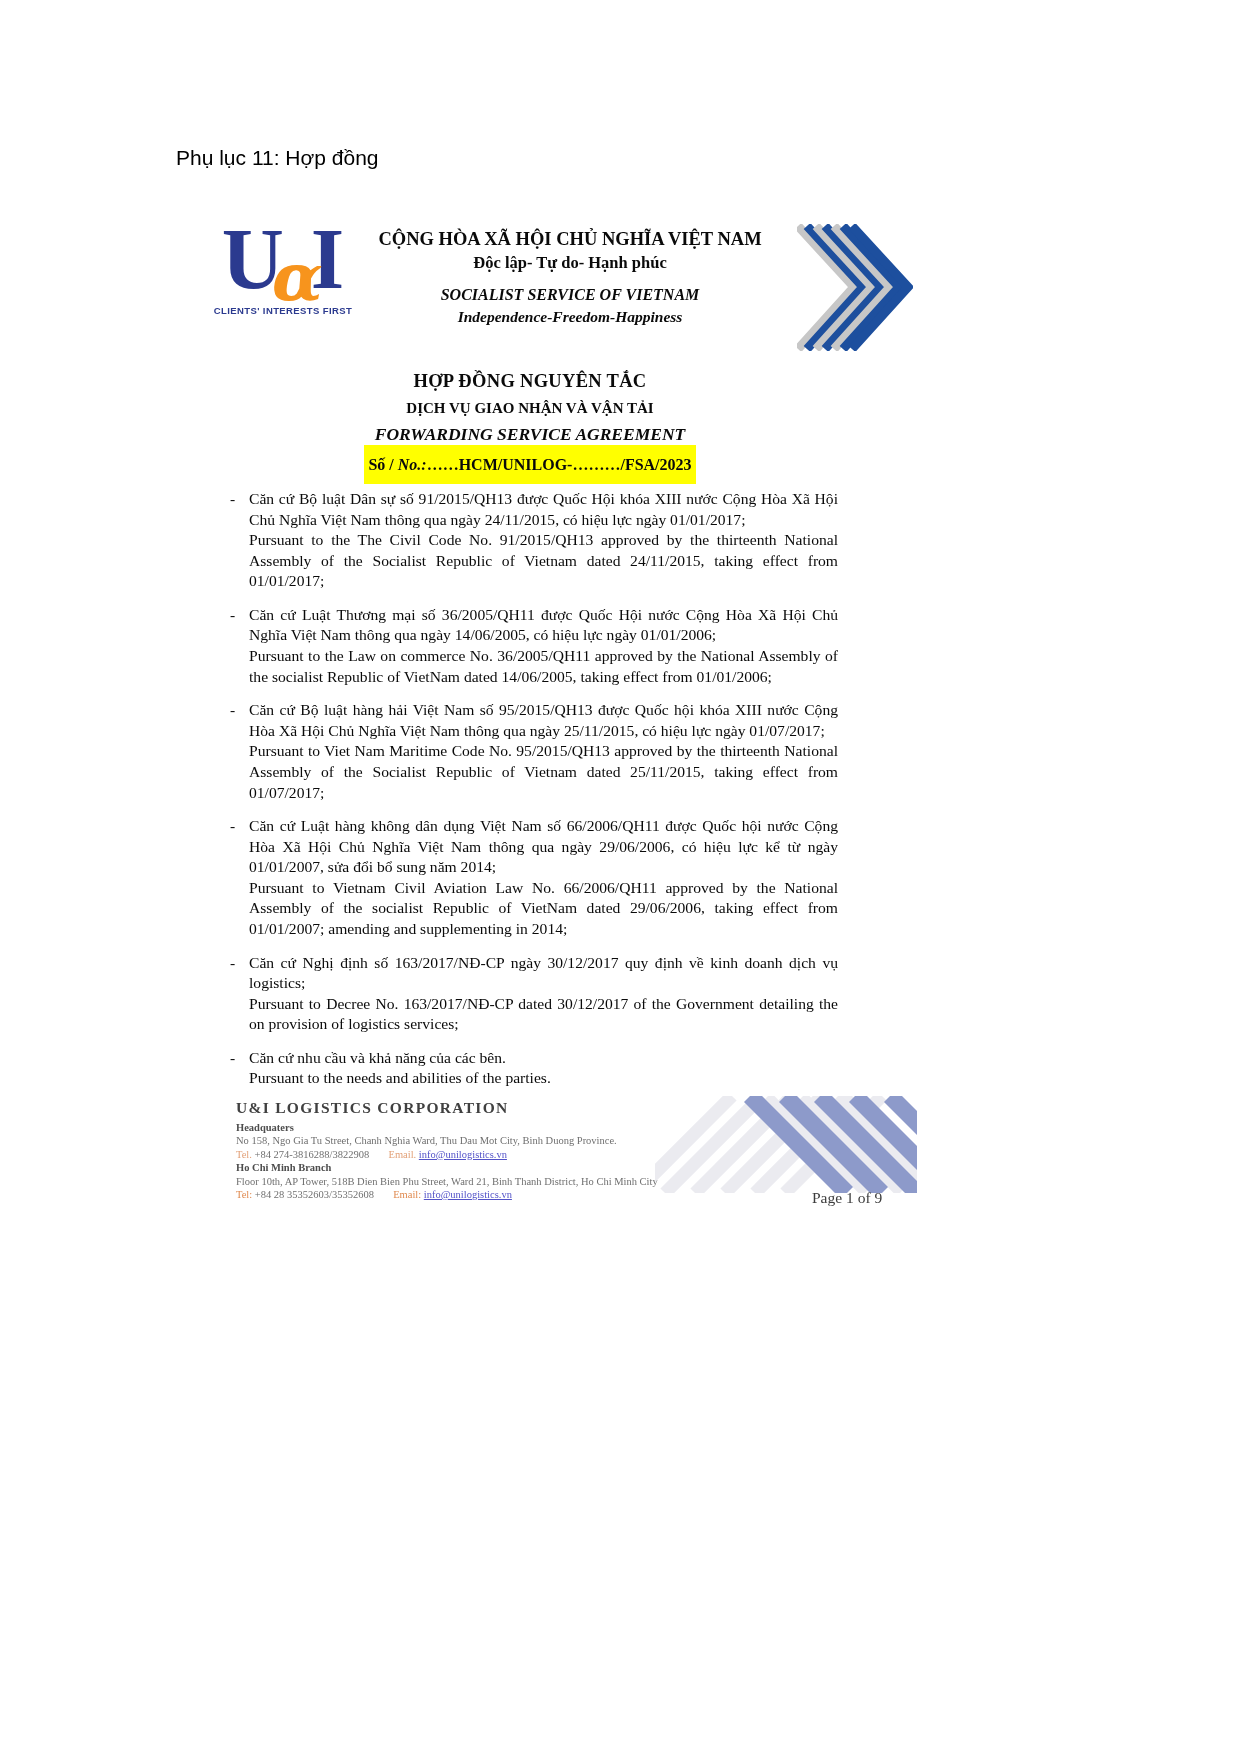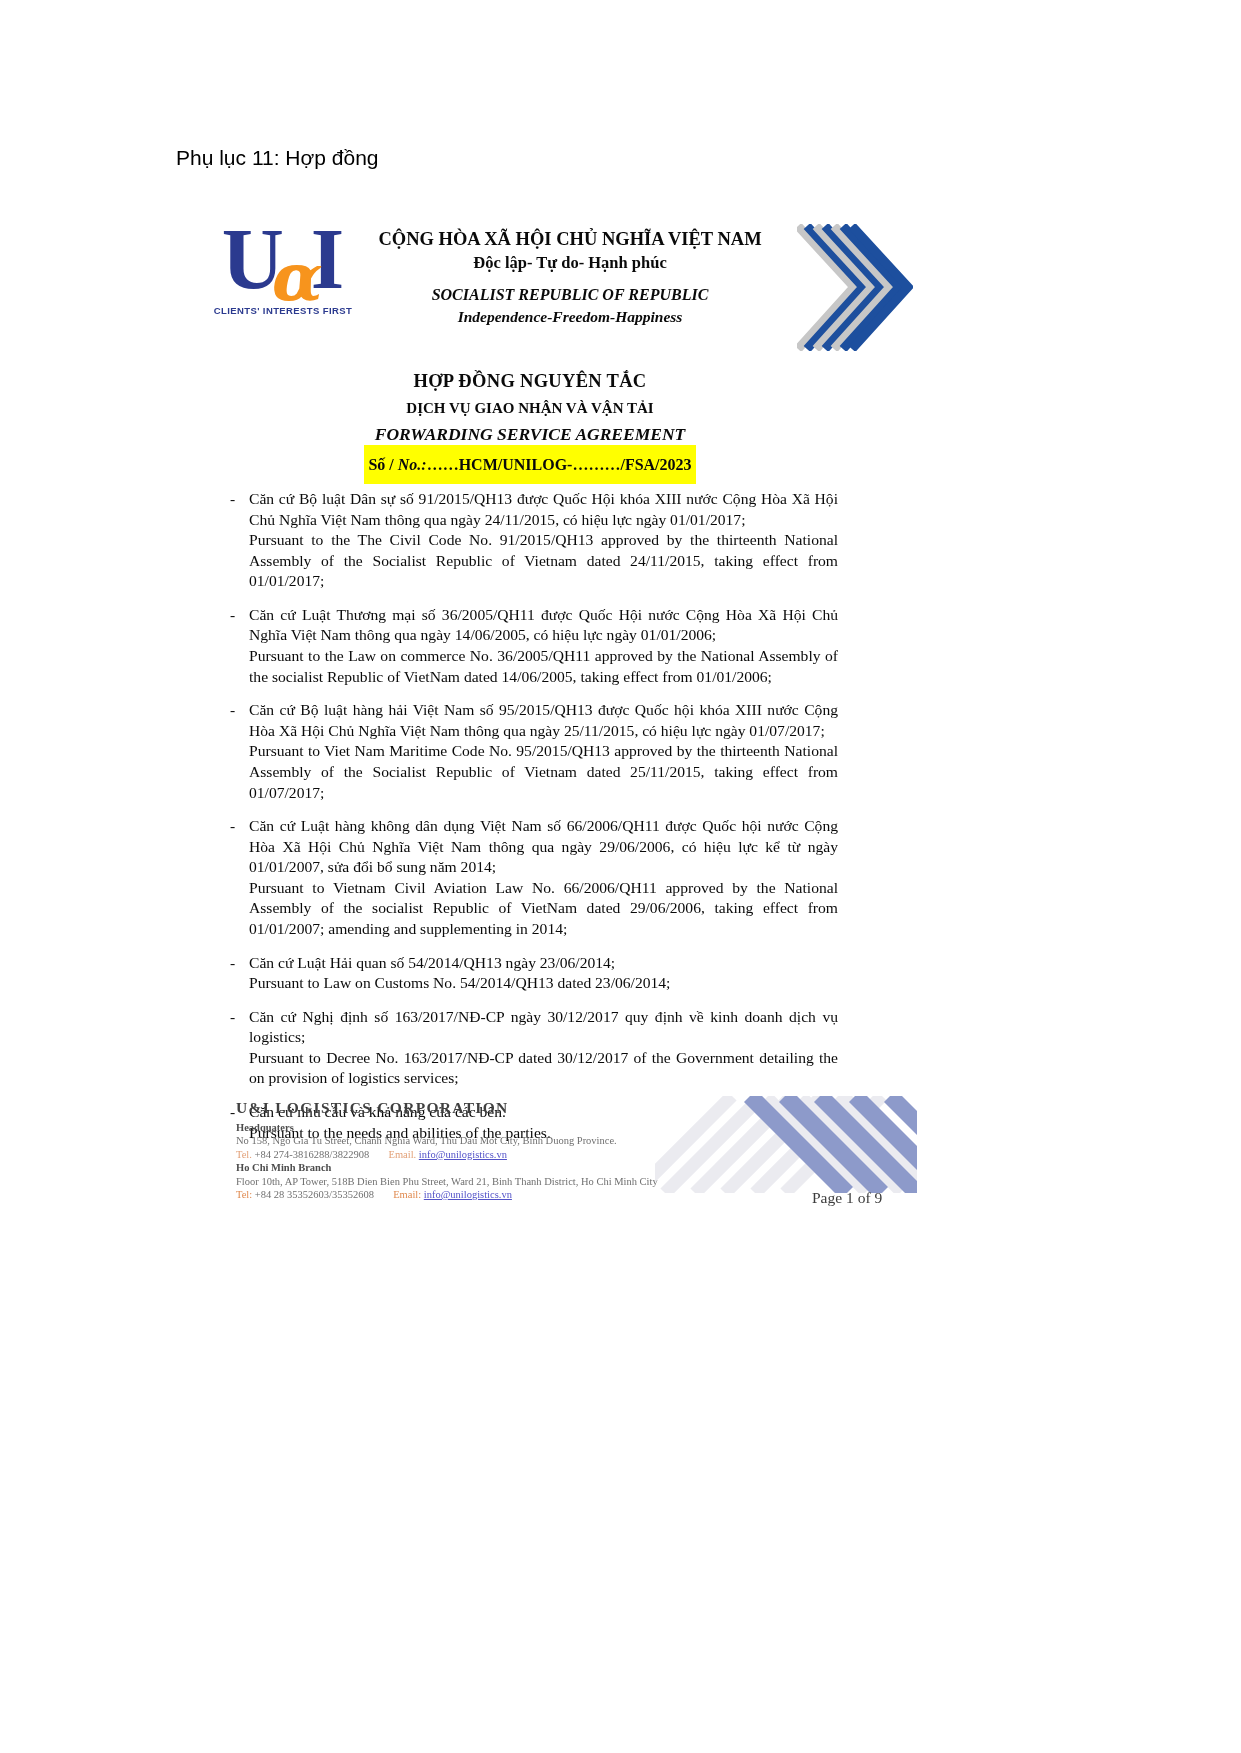--- a/index.html
+++ b/index.html
@@ -68,21 +68,21 @@
   <div class="ui-logo">
     <div class="ui-letters">
       <span class="lt">U</span><span class="amp">α</span><span class="lt">I</span>
     </div>
     <div class="ui-tagline">CLIENTS' INTERESTS FIRST</div>
   </div>
 
   <div class="national">
     <div class="nat1">CỘNG HÒA XÃ HỘI CHỦ NGHĨA VIỆT NAM</div>
     <div class="nat2">Độc lập- Tự do- Hạnh phúc</div>
-    <div class="nat3">SOCIALIST REPUBLIC OF REPUBLIC</div>
+    <div class="nat3">SOCIALIST SERVICE OF VIETNAM</div>
     <div class="nat4">Independence-Freedom-Happiness</div>
   </div>
 
   <svg class="chevron-logo" width="116" height="127" viewBox="0 0 116 127">
     <polyline points="1,2 57,63 1,125" fill="none" stroke="#c7c7c7" stroke-width="9"></polyline>
     <polyline points="10,2 66,63 10,125" fill="none" stroke="#1d4f9e" stroke-width="9"></polyline>
     <polyline points="19,2 75,63 19,125" fill="none" stroke="#c7c7c7" stroke-width="9"></polyline>
     <polyline points="28,2 84,63 28,125" fill="none" stroke="#1d4f9e" stroke-width="9"></polyline>
     <polyline points="37,2 93,63 37,125" fill="none" stroke="#c7c7c7" stroke-width="9"></polyline>
     <polyline points="46,2 102,63 46,125" fill="none" stroke="#1d4f9e" stroke-width="9"></polyline>
@@ -107,24 +107,20 @@
       <div class="vi">Căn cứ Luật Thương mại số 36/2005/QH11 được Quốc Hội nước Cộng Hòa Xã Hội Chủ Nghĩa Việt Nam thông qua ngày 14/06/2005, có hiệu lực ngày 01/01/2006;</div>
       <div class="en">Pursuant to the Law on commerce No. 36/2005/QH11 approved by the National Assembly of the socialist Republic of VietNam dated 14/06/2005, taking effect from 01/01/2006;</div>
     </div>
     <div class="recital">
       <div class="vi">Căn cứ Bộ luật hàng hải Việt Nam số 95/2015/QH13 được Quốc hội khóa XIII nước Cộng Hòa Xã Hội Chủ Nghĩa Việt Nam thông qua ngày 25/11/2015, có hiệu lực ngày 01/07/2017;</div>
       <div class="en">Pursuant to Viet Nam Maritime Code No. 95/2015/QH13 approved by the thirteenth National Assembly of the Socialist Republic of Vietnam dated 25/11/2015, taking effect from 01/07/2017;</div>
     </div>
     <div class="recital">
       <div class="vi">Căn cứ Luật hàng không dân dụng Việt Nam số 66/2006/QH11 được Quốc hội nước Cộng Hòa Xã Hội Chủ Nghĩa Việt Nam thông qua ngày 29/06/2006, có hiệu lực kể từ ngày 01/01/2007, sửa đổi bổ sung năm 2014;</div>
       <div class="en">Pursuant to Vietnam Civil Aviation Law No. 66/2006/QH11 approved by the National Assembly of the socialist Republic of VietNam dated 29/06/2006, taking effect from 01/01/2007; amending and supplementing in 2014;</div>
-    </div>
-    <div class="recital">
-      <div class="vi">Căn cứ Luật Hải quan số 54/2014/QH13 ngày 23/06/2014;</div>
-      <div class="en">Pursuant to Law on Customs No. 54/2014/QH13 dated 23/06/2014;</div>
     </div>
     <div class="recital">
       <div class="vi">Căn cứ Nghị định số 163/2017/NĐ-CP ngày 30/12/2017 quy định về kinh doanh dịch vụ logistics;</div>
       <div class="en">Pursuant to Decree No. 163/2017/NĐ-CP dated 30/12/2017 of the Government detailing the on provision of logistics services;</div>
     </div>
     <div class="recital">
       <div class="vi">Căn cứ nhu cầu và khả năng của các bên.</div>
       <div class="en">Pursuant to the needs and abilities of the parties.</div>
     </div>
   </div>

